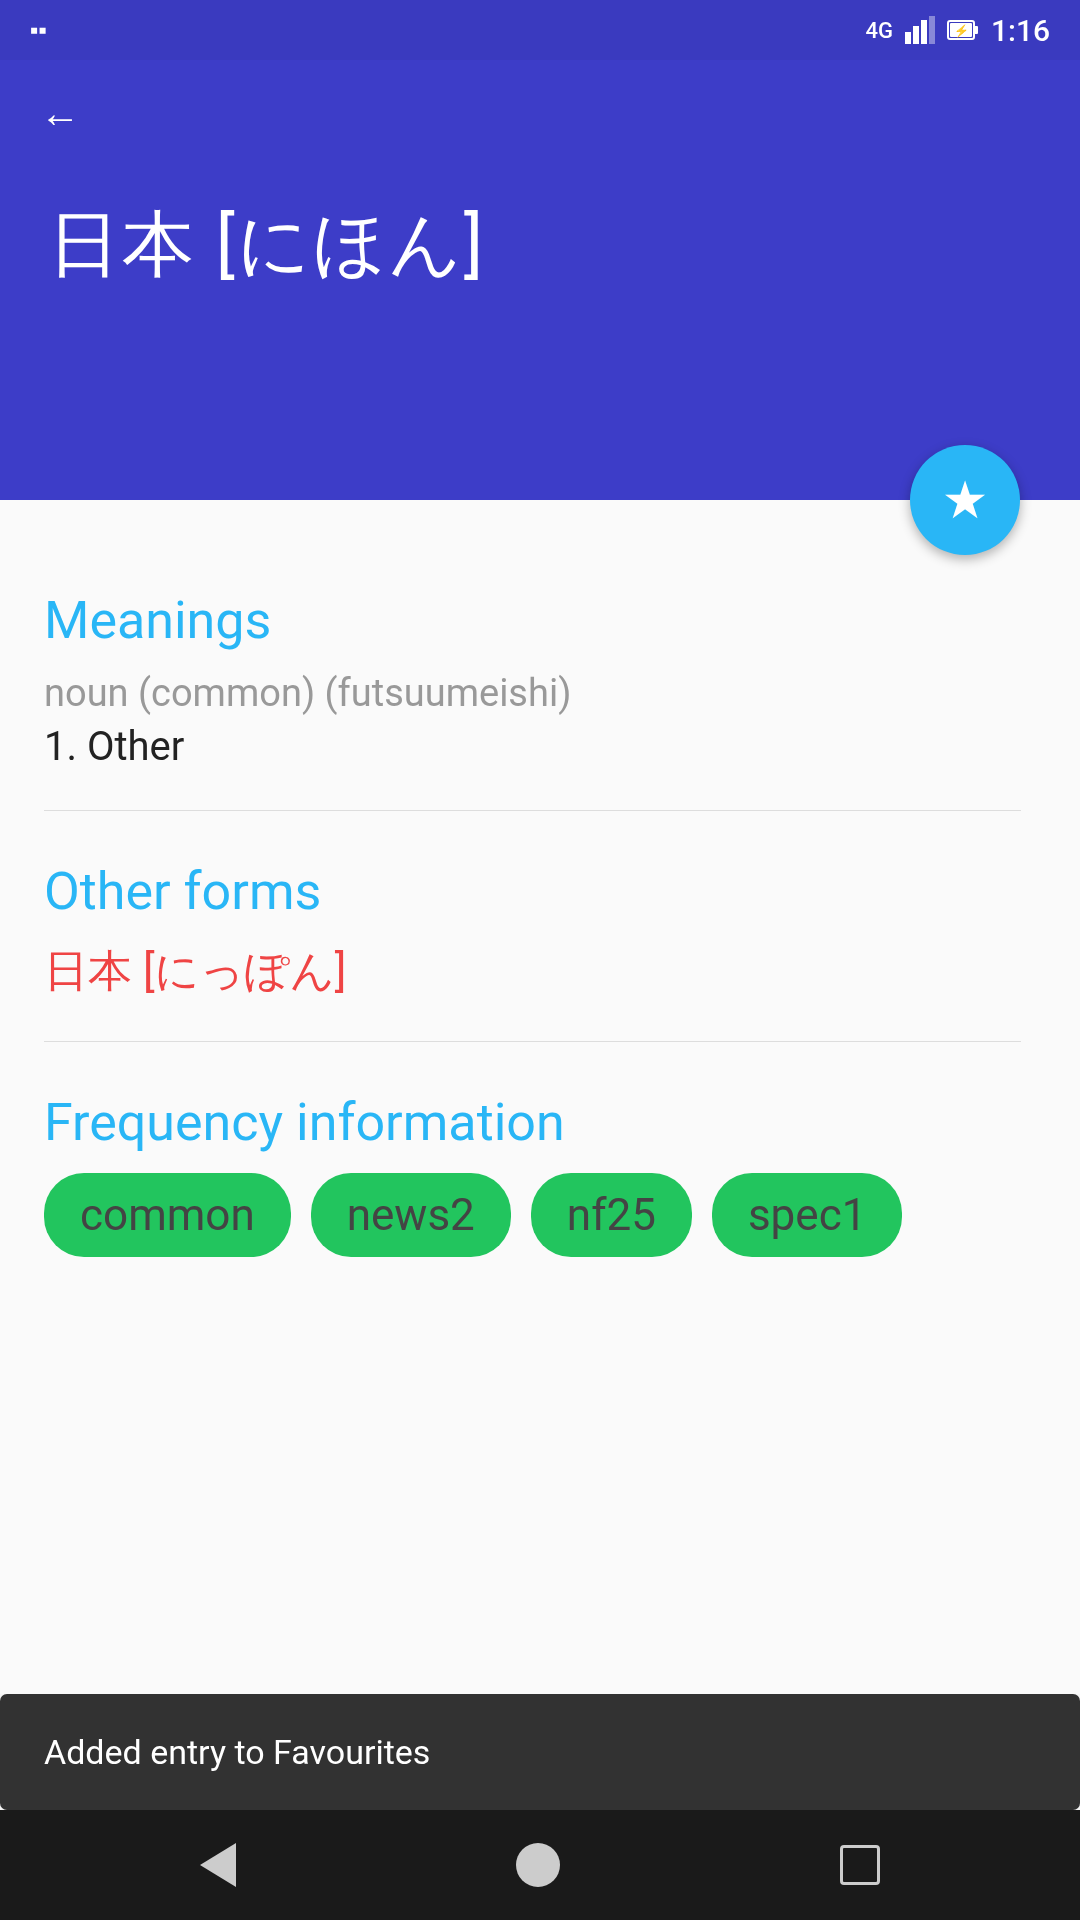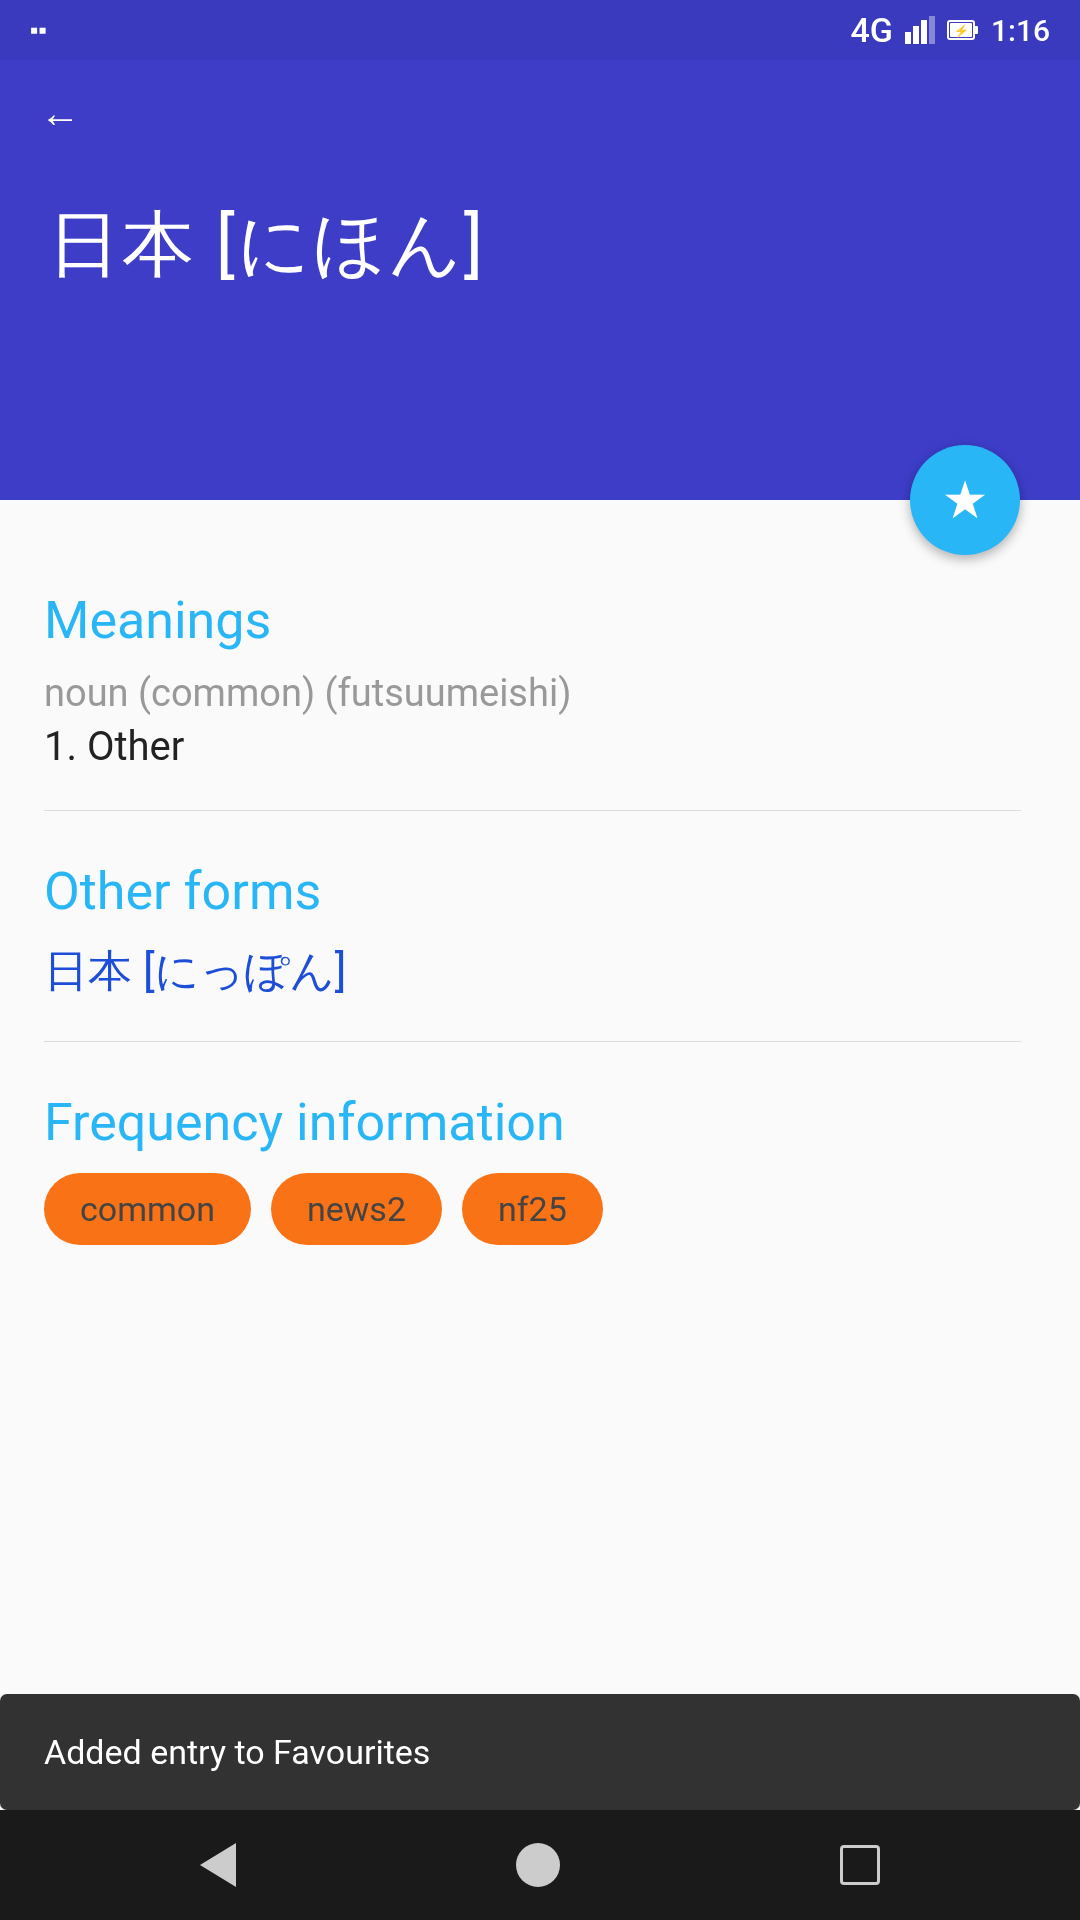--- a/index.html
+++ b/index.html
@@ -120,36 +120,36 @@
     }
 
     .divider {
       border: none;
       border-top: 1px solid #ddd;
       margin: 40px 0;
     }
 
     .other-form-text {
       font-size: 44px;
-      color: #1d4ed8;
+      color: #ef4444;
       margin-bottom: 10px;
     }
 
     .tags {
       display: flex;
       flex-wrap: wrap;
       gap: 20px;
       margin-top: 20px;
     }
 
     .tag {
-      background: #f97316;
+      background: #22c55e;
       border-radius: 40px;
       padding: 16px 36px;
-      font-size: 34px;
+      font-size: 44px;
       color: #444;
     }
 
     
     .snackbar {
       background: #323232;
       color: white;
       font-size: 34px;
       padding: 38px 44px;
       min-height: 90px;
@@ -199,21 +199,21 @@
       border: 3px solid #ccc;
       border-radius: 4px;
     }
   </style>
 </head>
 <body>
 
 <div class="status-bar" style="position:relative;">
   <span class="status-bar-left" style="color:white;font-size:24px;">▪▪</span>
   <div class="status-icons">
-    <span style="font-size:34px;">4G</span>
+    <span style="font-size:22px;">4G</span>
     <svg width="30" height="28" viewBox="0 0 30 28">
       <rect x="0" y="16" width="6" height="12" fill="white"></rect>
       <rect x="8" y="10" width="6" height="18" fill="white"></rect>
       <rect x="16" y="4" width="6" height="24" fill="white"></rect>
       <rect x="24" y="0" width="6" height="28" fill="white" opacity="0.4"></rect>
     </svg>
     <svg width="32" height="28" viewBox="0 0 32 28">
       <rect x="1" y="5" width="26" height="18" rx="2" fill="none" stroke="white" stroke-width="2"></rect>
       <rect x="27" y="10" width="4" height="8" rx="1" fill="white"></rect>
       <rect x="3" y="7" width="22" height="14" rx="1" fill="white"></rect>
@@ -246,20 +246,21 @@
   <div class="other-form-text">日本 [にっぽん]</div>
 
   <hr class="divider">
 
   <div class="section-title">Frequency information</div>
 
   <div class="tags">
     <span class="tag">common</span>
     <span class="tag">news2</span>
     <span class="tag">nf25</span>
+    <span class="tag">spec1</span>
   </div>
 
   <div style="height: 60px;"></div>
 </div>
 
 <div class="snackbar">
   <span>Added entry to Favourites</span>
 </div>
 
 <div class="nav-bar">

